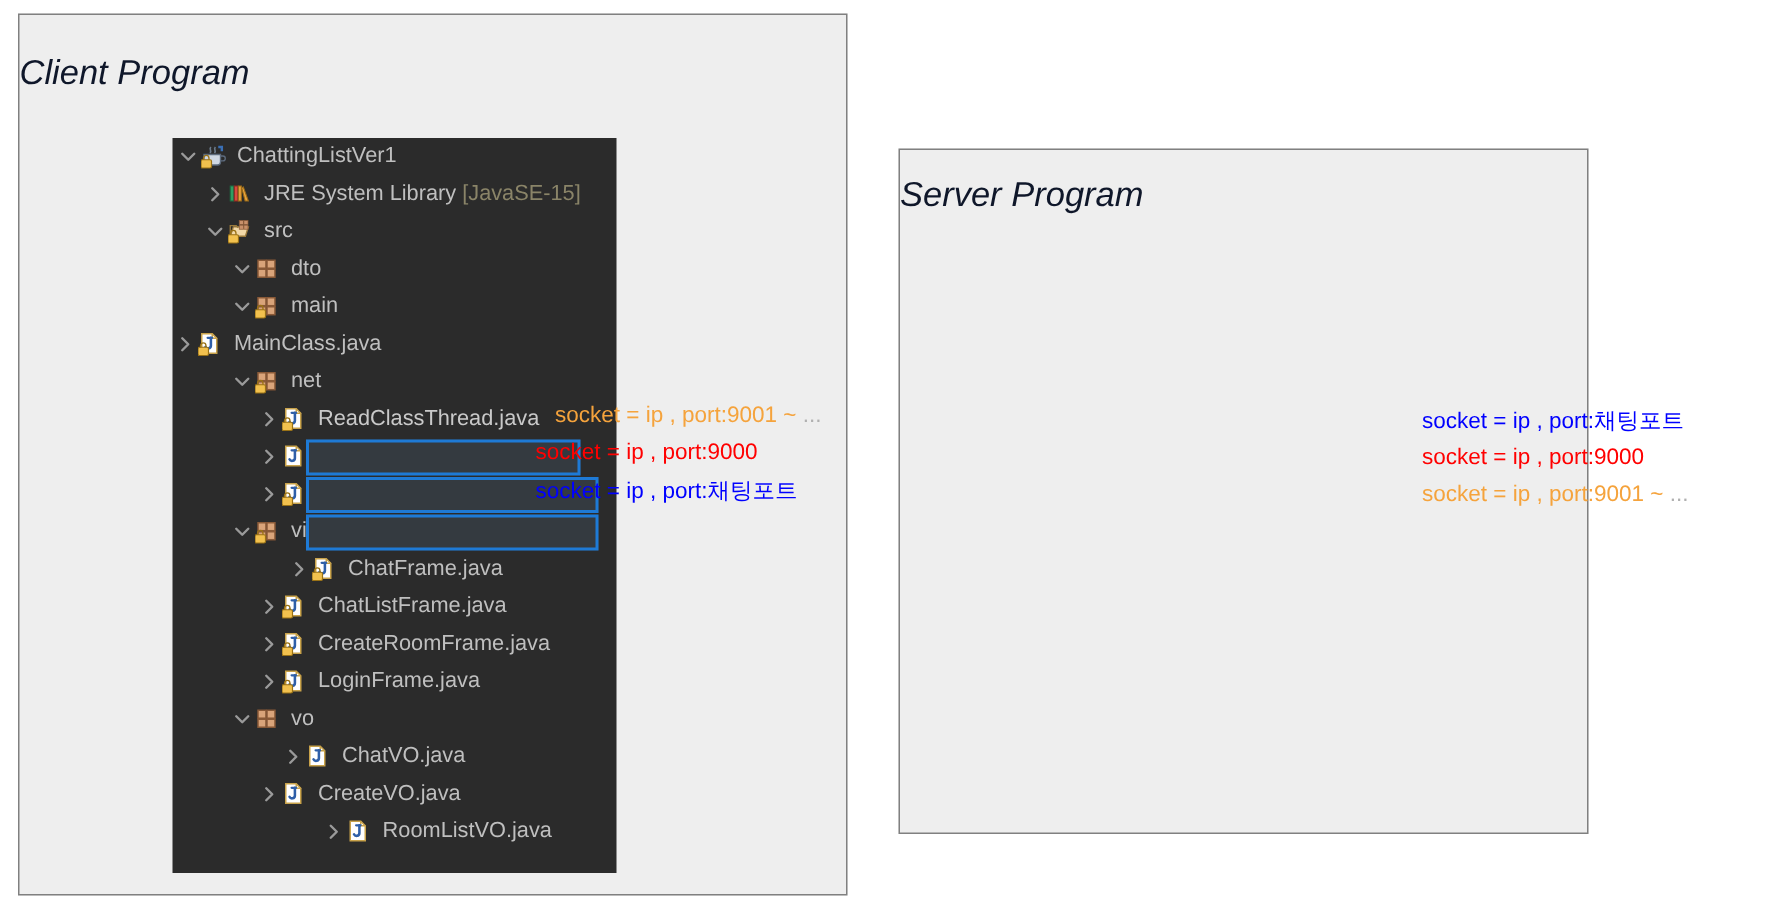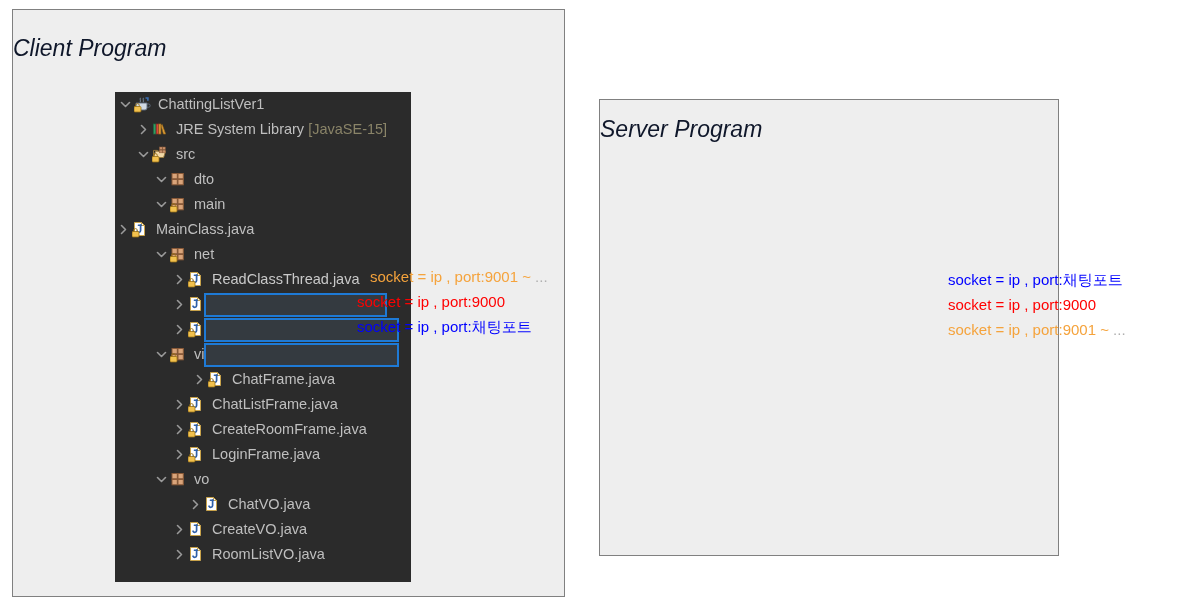--- a/index.html
+++ b/index.html
@@ -438,21 +438,21 @@
           <span class="ico">
             <svg width="17" height="17" viewBox="0 0 17 17">
               <path d="M2.5 1.5 h7 l3 3 v10 h-10 z" fill="#ffffff" stroke="#c8a24a" stroke-width="1"></path>
               <path d="M9.5 1.5 v3 h3" fill="none" stroke="#c8a24a" stroke-width="1"></path>
               <path d="M8.6 4.2 v5.2 a1.9 1.9 0 0 1 -3.6 0.8" fill="none" stroke="#2f5fa8" stroke-width="1.7" stroke-linecap="round"></path>
               <path d="M6.4 4.2 h3.0" stroke="#2f5fa8" stroke-width="1.5" stroke-linecap="round"></path>
             </svg>
           </span>
           <span class="label">CreateVO.java</span>
         </div>
-        <div class="row" style="padding-left: 56px;">
+        <div class="row" style="padding-left: 56px; justify-content: center;">
           <span class="twisty">
             <svg width="11" height="11" viewBox="0 0 11 11">
               <path d="M3.5 1.5 L7.5 5.5 L3.5 9.5" fill="none" stroke="#9a9a9a" stroke-width="1.6" stroke-linecap="round" stroke-linejoin="round"></path>
             </svg>
           </span>
           <span class="ico">
             <svg width="17" height="17" viewBox="0 0 17 17">
               <path d="M2.5 1.5 h7 l3 3 v10 h-10 z" fill="#ffffff" stroke="#c8a24a" stroke-width="1"></path>
               <path d="M9.5 1.5 v3 h3" fill="none" stroke="#c8a24a" stroke-width="1"></path>
               <path d="M8.6 4.2 v5.2 a1.9 1.9 0 0 1 -3.6 0.8" fill="none" stroke="#2f5fa8" stroke-width="1.7" stroke-linecap="round"></path>

